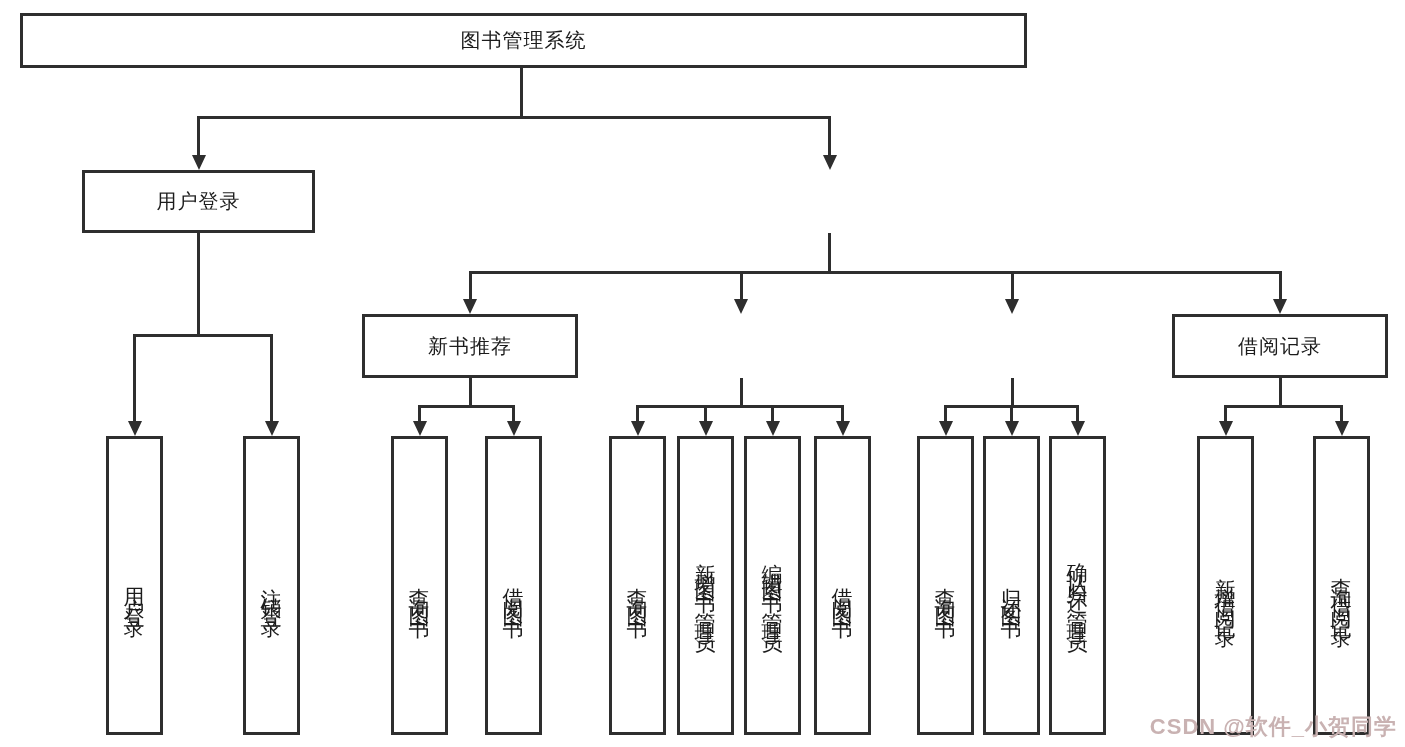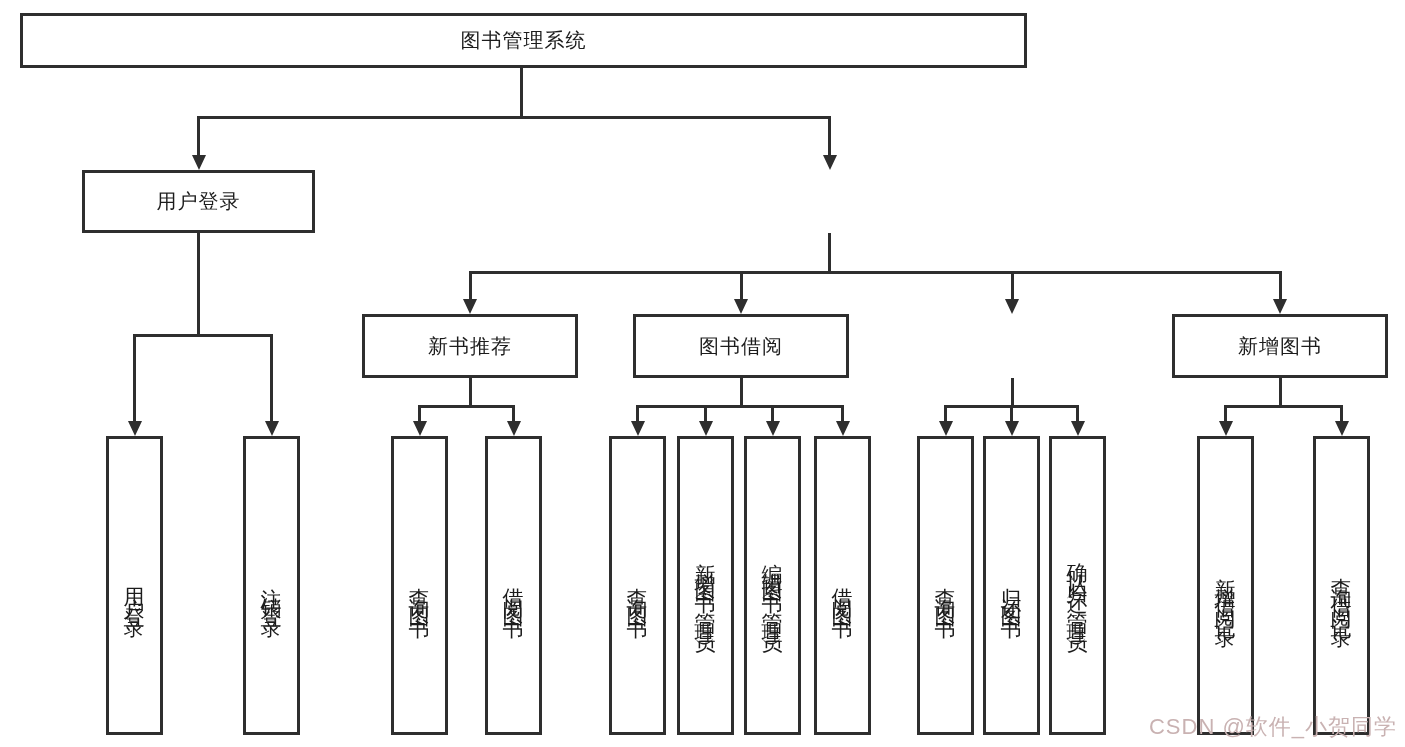--- a/index.html
+++ b/index.html
@@ -50,34 +50,34 @@
       border-left:7px solid transparent;
       border-right:7px solid transparent;
       border-top:15px solid var(--line,#2e2e2e);}
   .watermark{
     position:absolute;
     right:8px;top:712px;
     font-size:22px;
     letter-spacing:1px;
     color:var(--wm,#c9b2b2);
     white-space:nowrap;
+    font-weight:bold;
   }
 </style>
 </head>
 <body>
 
 <div class="stage" style="--line: #2e2e2e; --text: #1c1c1c; --bg: #ffffff; --wm: #c9b2b2;">
 
   <div class="node hnode" id="n-root">图书管理系统</div>
 
   <div class="node hnode" id="n-l2-0">用户登录</div>
 
   <div class="node hnode" id="n-l3-0">新书推荐</div>
-  <div class="node hnode" id="n-l3-1">图书借阅</div>
-  <div class="node hnode" id="n-l3-3">新增图书</div>
+  <div class="node hnode" id="n-l3-3">借阅记录</div>
 
   <div class="node vnode vbox" id="n-v0">用户登录</div>
   <div class="node vnode vbox" id="n-v1">注销登录</div>
 
   <div class="node vnode vbox" id="n-v2">查询图书</div>
   <div class="node vnode vbox" id="n-v3">借阅图书</div>
 
   <div class="node vnode vbox" id="n-v4">查询图书</div>
   <div class="node vnode vbox" id="n-v5">新增图书（管理员）</div>
   <div class="node vnode vbox" id="n-v6">编辑图书（管理员）</div>

